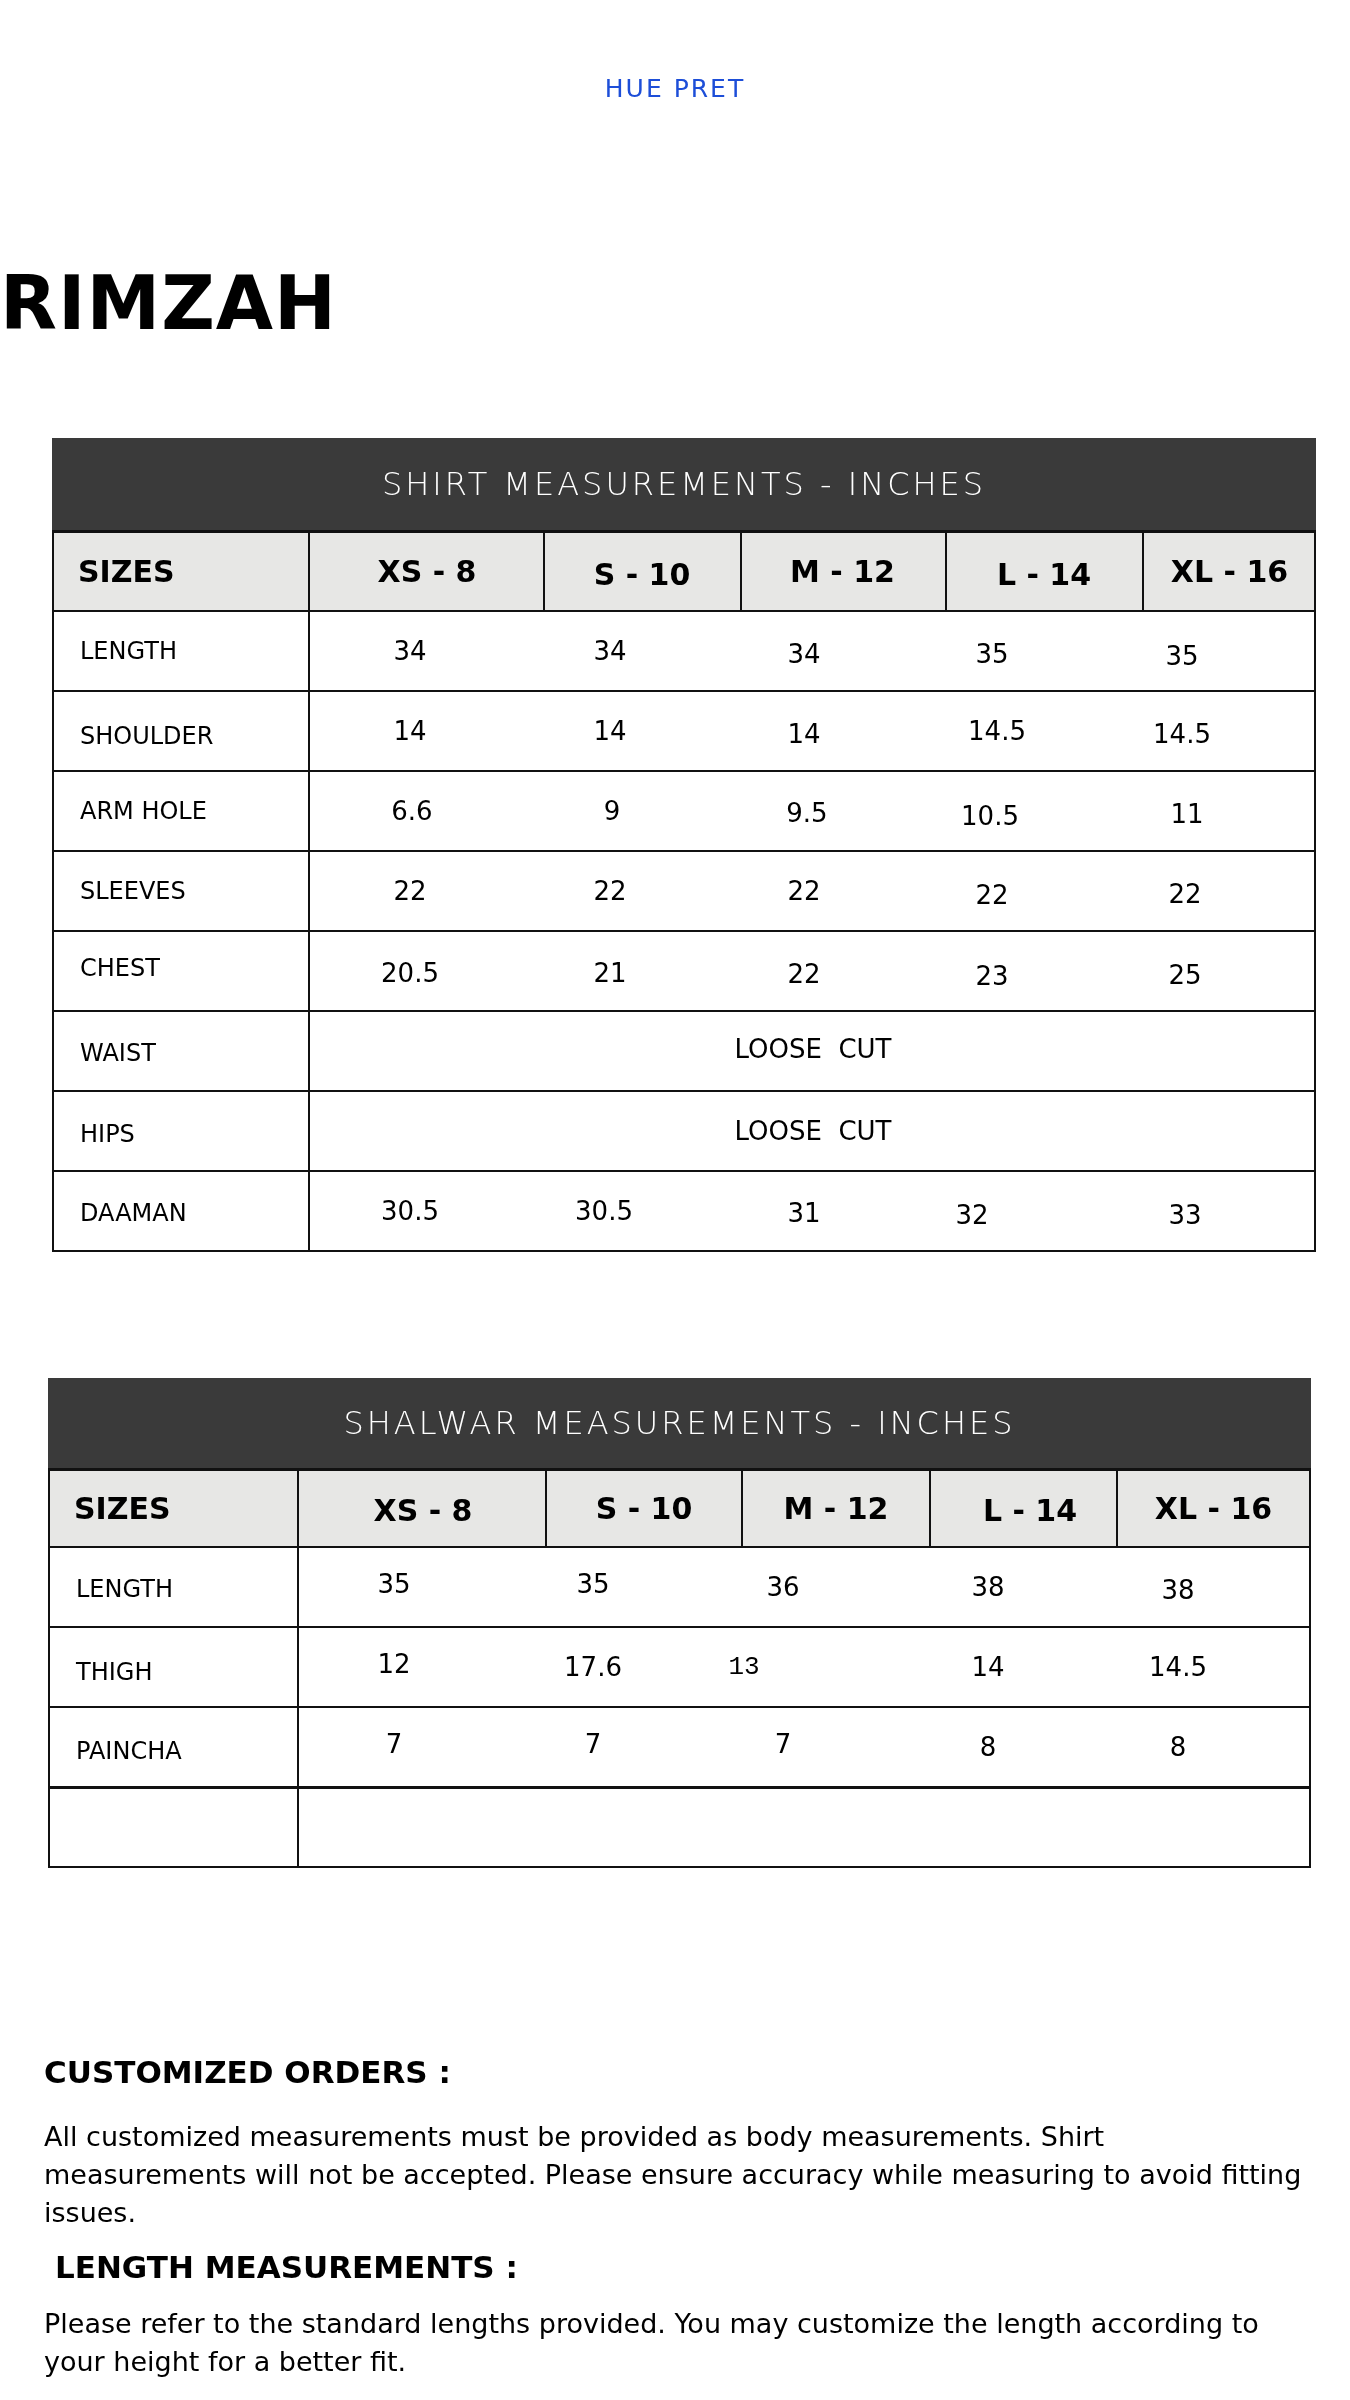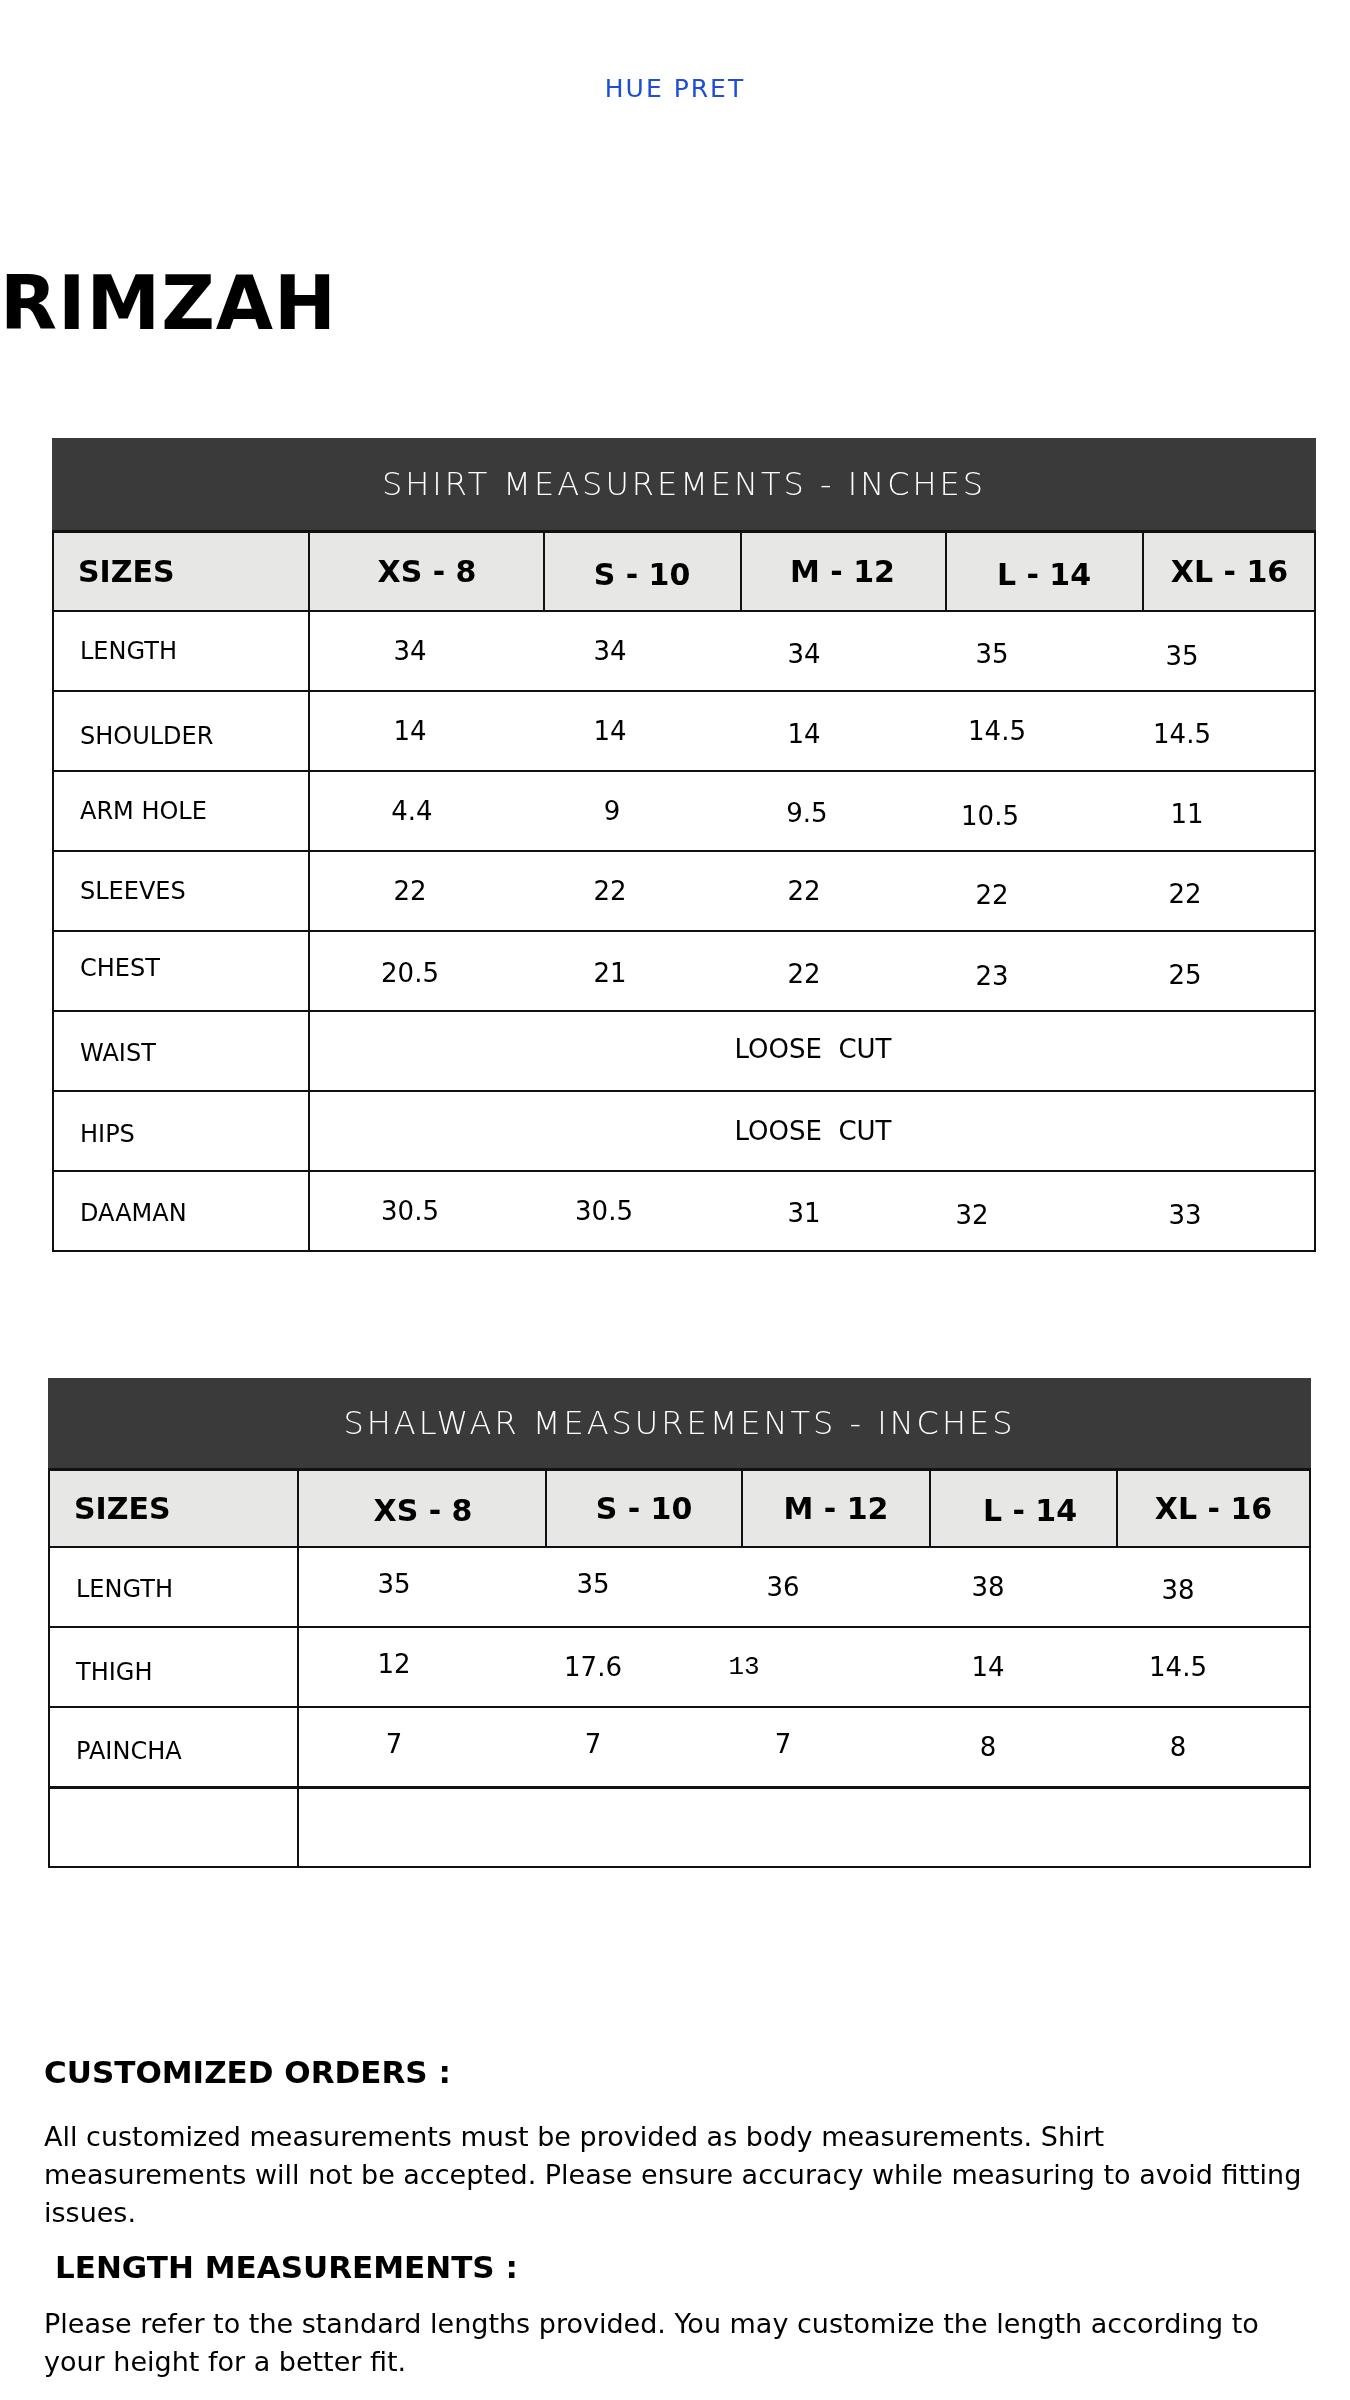--- a/index.html
+++ b/index.html
@@ -54,21 +54,21 @@
     <div class="cell lbl" style="left:0;width:258px;padding-top:10px;">SHOULDER</div>
     <div class="cell" style="left:258px;width:200px;">14</div>
     <div class="cell" style="left:458px;width:200px;">14</div>
     <div class="cell" style="left:652px;width:200px;padding-top:6px;">14</div>
     <div class="cell" style="left:845px;width:200px;">14.5</div>
     <div class="cell" style="left:1030px;width:200px;padding-top:6px;">14.5</div>
     <div class="vline" style="left:256px;"></div>
   </div>
   <div class="row" style="top:334px; width:1264px; height:80px;">
     <div class="cell lbl" style="left:0;width:258px;">ARM HOLE</div>
-    <div class="cell" style="left:260px;width:200px;">4.4</div>
+    <div class="cell" style="left:260px;width:200px;">6.6</div>
     <div class="cell" style="left:460px;width:200px;">9</div>
     <div class="cell" style="left:655px;width:200px;padding-top:4px;">9.5</div>
     <div class="cell" style="left:838px;width:200px;padding-top:10px;">10.5</div>
     <div class="cell" style="left:1035px;width:200px;padding-top:6px;">11</div>
     <div class="vline" style="left:256px;"></div>
   </div>
   <div class="row" style="top:414px; width:1264px; height:80px;">
     <div class="cell lbl" style="left:0;width:258px;">SLEEVES</div>
     <div class="cell" style="left:258px;width:200px;">22</div>
     <div class="cell" style="left:458px;width:200px;">22</div>

